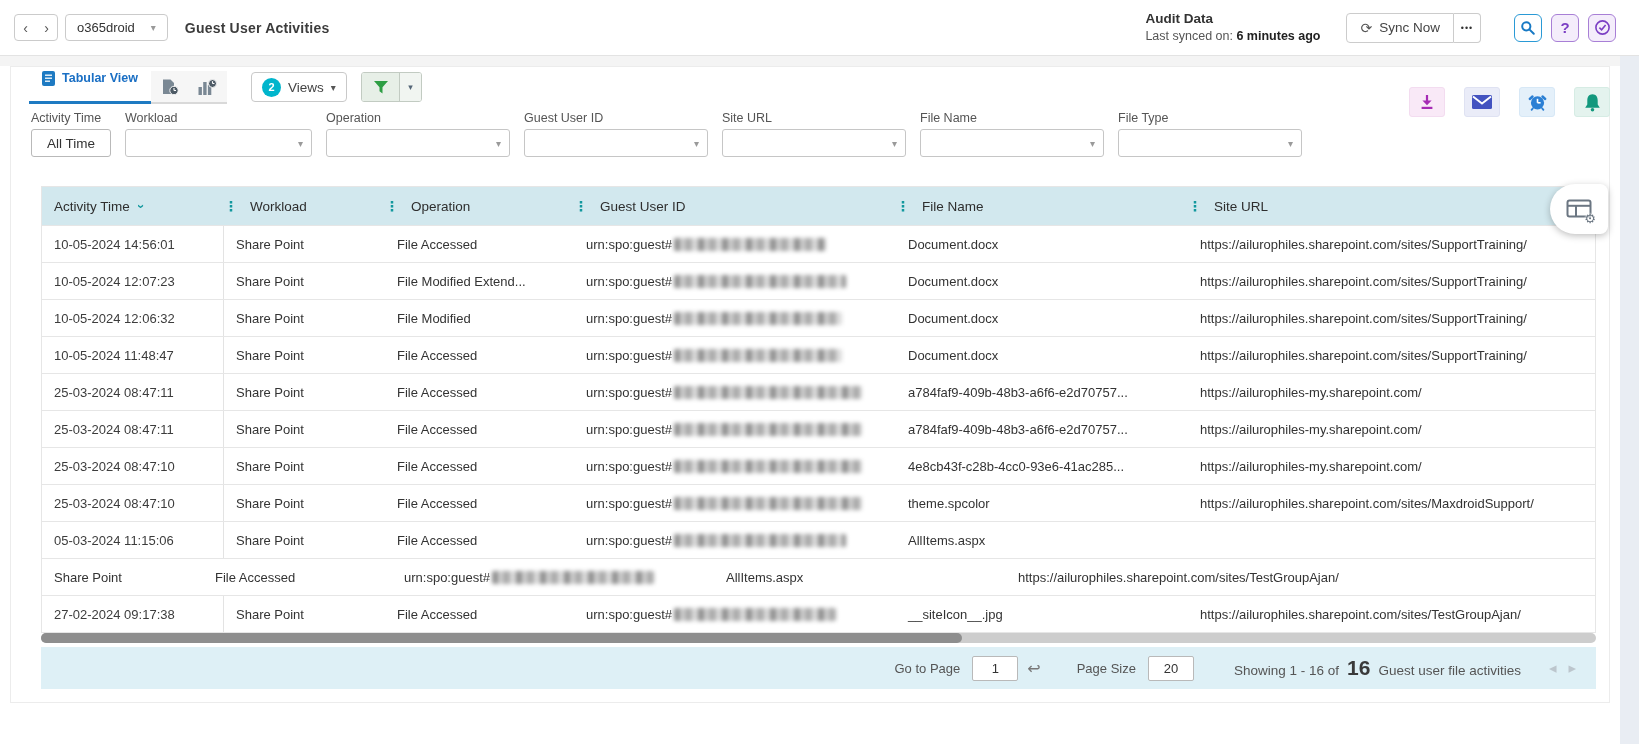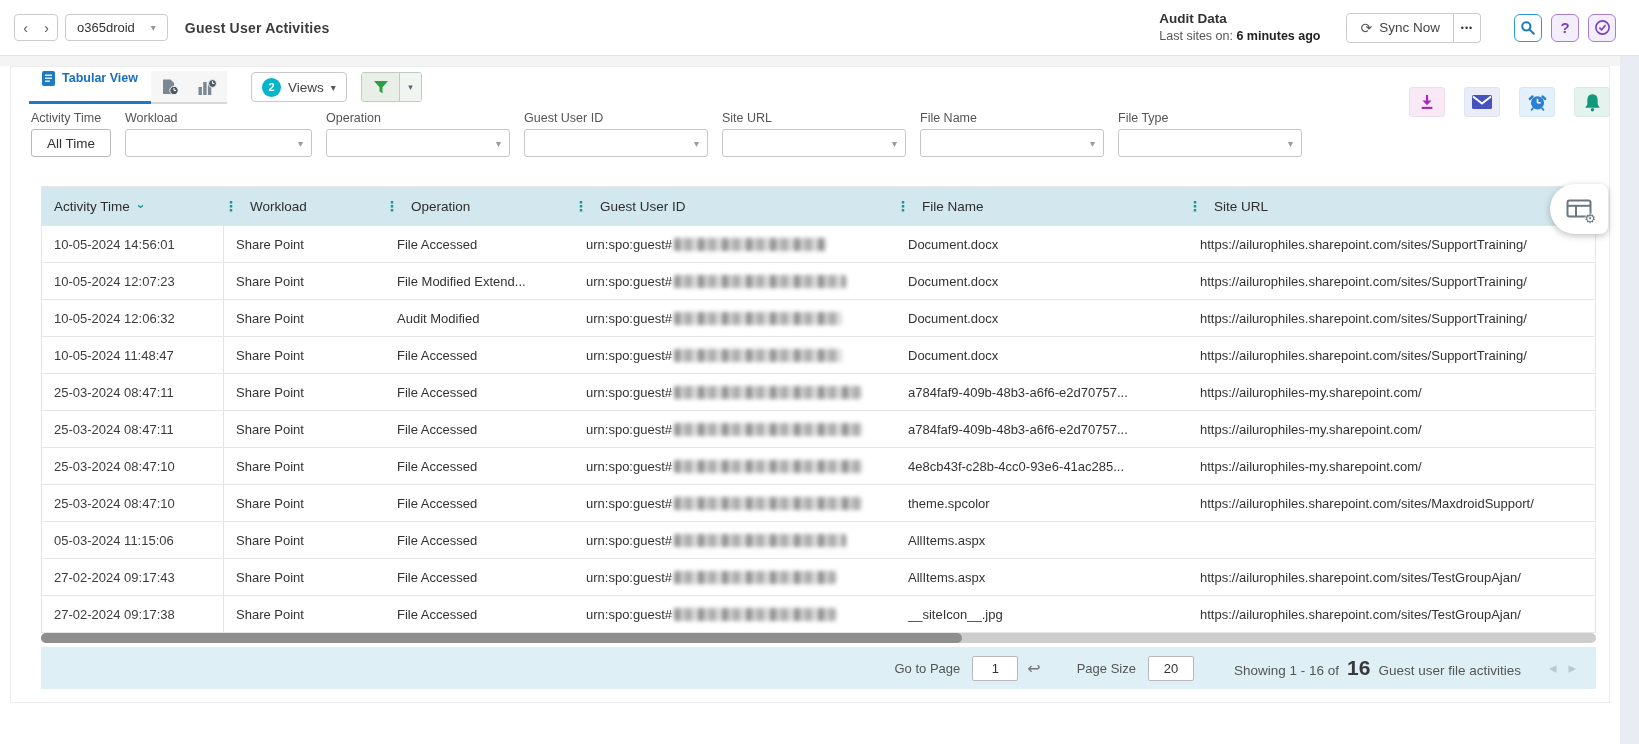--- a/index.html
+++ b/index.html
@@ -107,21 +107,21 @@
     <span class="nbtn">›</span>
   </div>
   <div class="orgbox">
     <span>o365droid</span>
     <span class="caret">▾</span>
   </div>
   <div class="pagetitle">Guest User Activities</div>
 
   <div class="audit">
     <div class="l1">Audit Data</div>
-    <div class="l2"><span>Last sites on: </span><b>6 minutes ago</b></div>
+    <div class="l2"><span>Last synced on: </span><b>6 minutes ago</b></div>
   </div>
   <div class="syncgroup">
     <div class="sync-btn">
       <span class="g">⟳</span>
       <span>Sync Now</span>
     </div>
     <div class="more-btn">•••</div>
   </div>
   <div class="iconbtns">
     <div class="sqbtn search">
@@ -312,21 +312,21 @@
           <div class="td" style="width: 322px;">
             <span>urn:spo:guest#</span>
             <span class="blur" style="width: 172px;"></span>
           </div>
           <div class="td" style="width: 292px;">Document.docx</div>
           <div class="td" style="width: 409px;">https://ailurophiles.sharepoint.com/sites/SupportTraining/</div>
         </div>
         <div class="row">
           <div class="td first" style="width: 182px;">10-05-2024 12:06:32</div>
           <div class="td" style="width: 161px;">Share Point</div>
-          <div class="td" style="width: 189px;">Audit Modified</div>
+          <div class="td" style="width: 189px;">File Modified</div>
           <div class="td" style="width: 322px;">
             <span>urn:spo:guest#</span>
             <span class="blur" style="width: 168px;"></span>
           </div>
           <div class="td" style="width: 292px;">Document.docx</div>
           <div class="td" style="width: 409px;">https://ailurophiles.sharepoint.com/sites/SupportTraining/</div>
         </div>
         <div class="row">
           <div class="td first" style="width: 182px;">10-05-2024 11:48:47</div>
           <div class="td" style="width: 161px;">Share Point</div>
@@ -386,21 +386,20 @@
           <div class="td first" style="width: 182px;">05-03-2024 11:15:06</div>
           <div class="td" style="width: 161px;">Share Point</div>
           <div class="td" style="width: 189px;">File Accessed</div>
           <div class="td" style="width: 322px;">
             <span>urn:spo:guest#</span>
             <span class="blur" style="width: 172px;"></span>
           </div>
           <div class="td" style="width: 292px;">AllItems.aspx</div>
         </div>
         <div class="row">
-          <div class="td first" style="width: 182px;">27-02-2024 09:17:43</div>
           <div class="td" style="width: 161px;">Share Point</div>
           <div class="td" style="width: 189px;">File Accessed</div>
           <div class="td" style="width: 322px;">
             <span>urn:spo:guest#</span>
             <span class="blur" style="width: 162px;"></span>
           </div>
           <div class="td" style="width: 292px;">AllItems.aspx</div>
           <div class="td" style="width: 409px;">https://ailurophiles.sharepoint.com/sites/TestGroupAjan/</div>
         </div>
         <div class="row">

